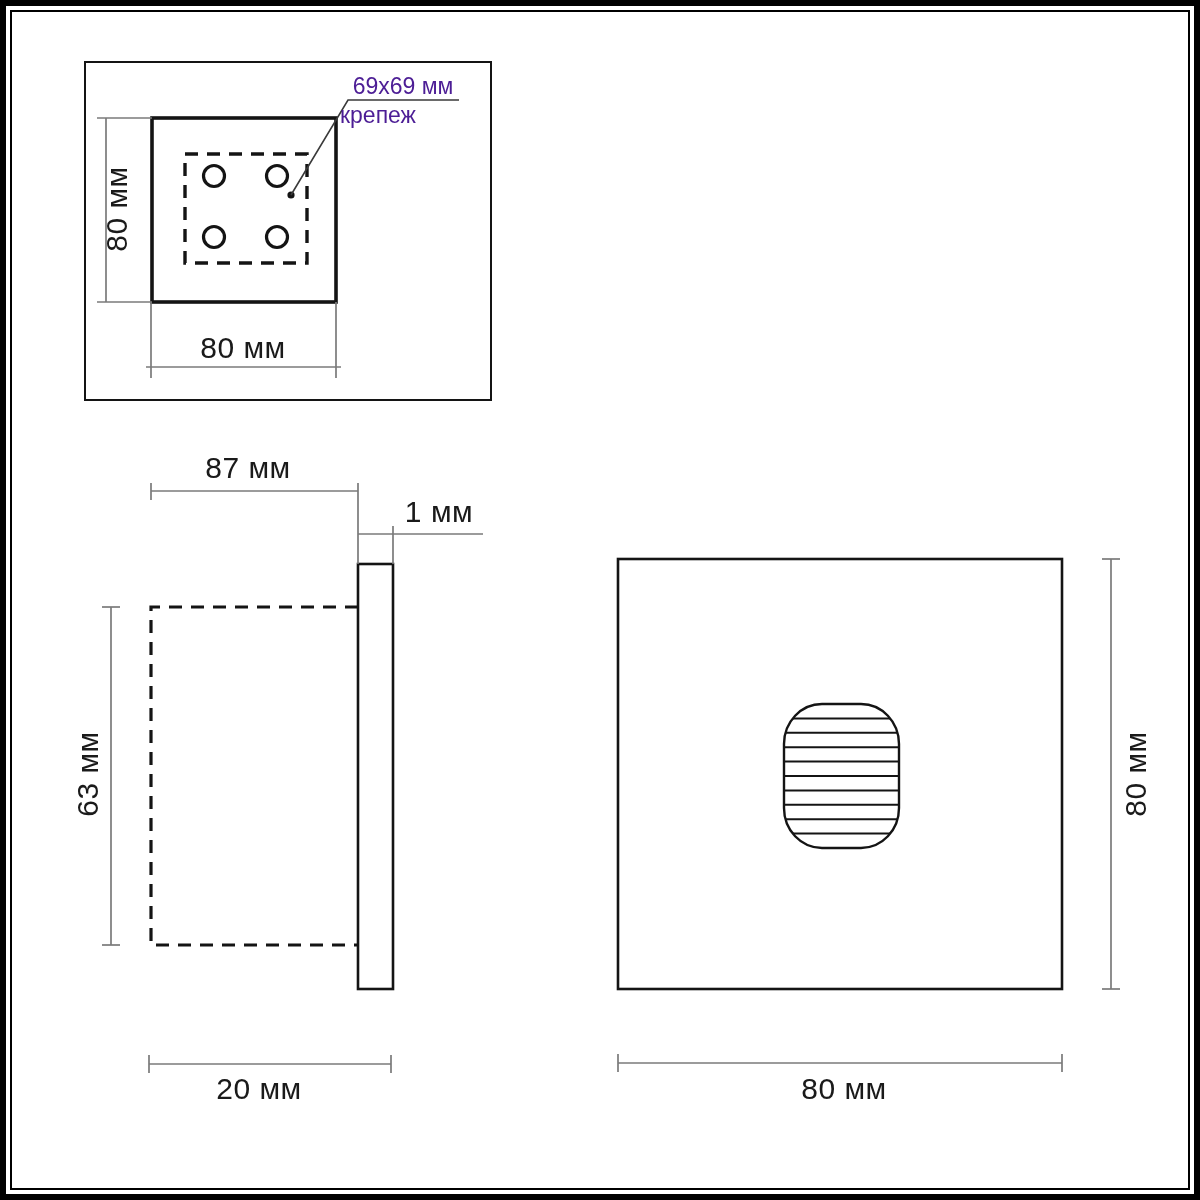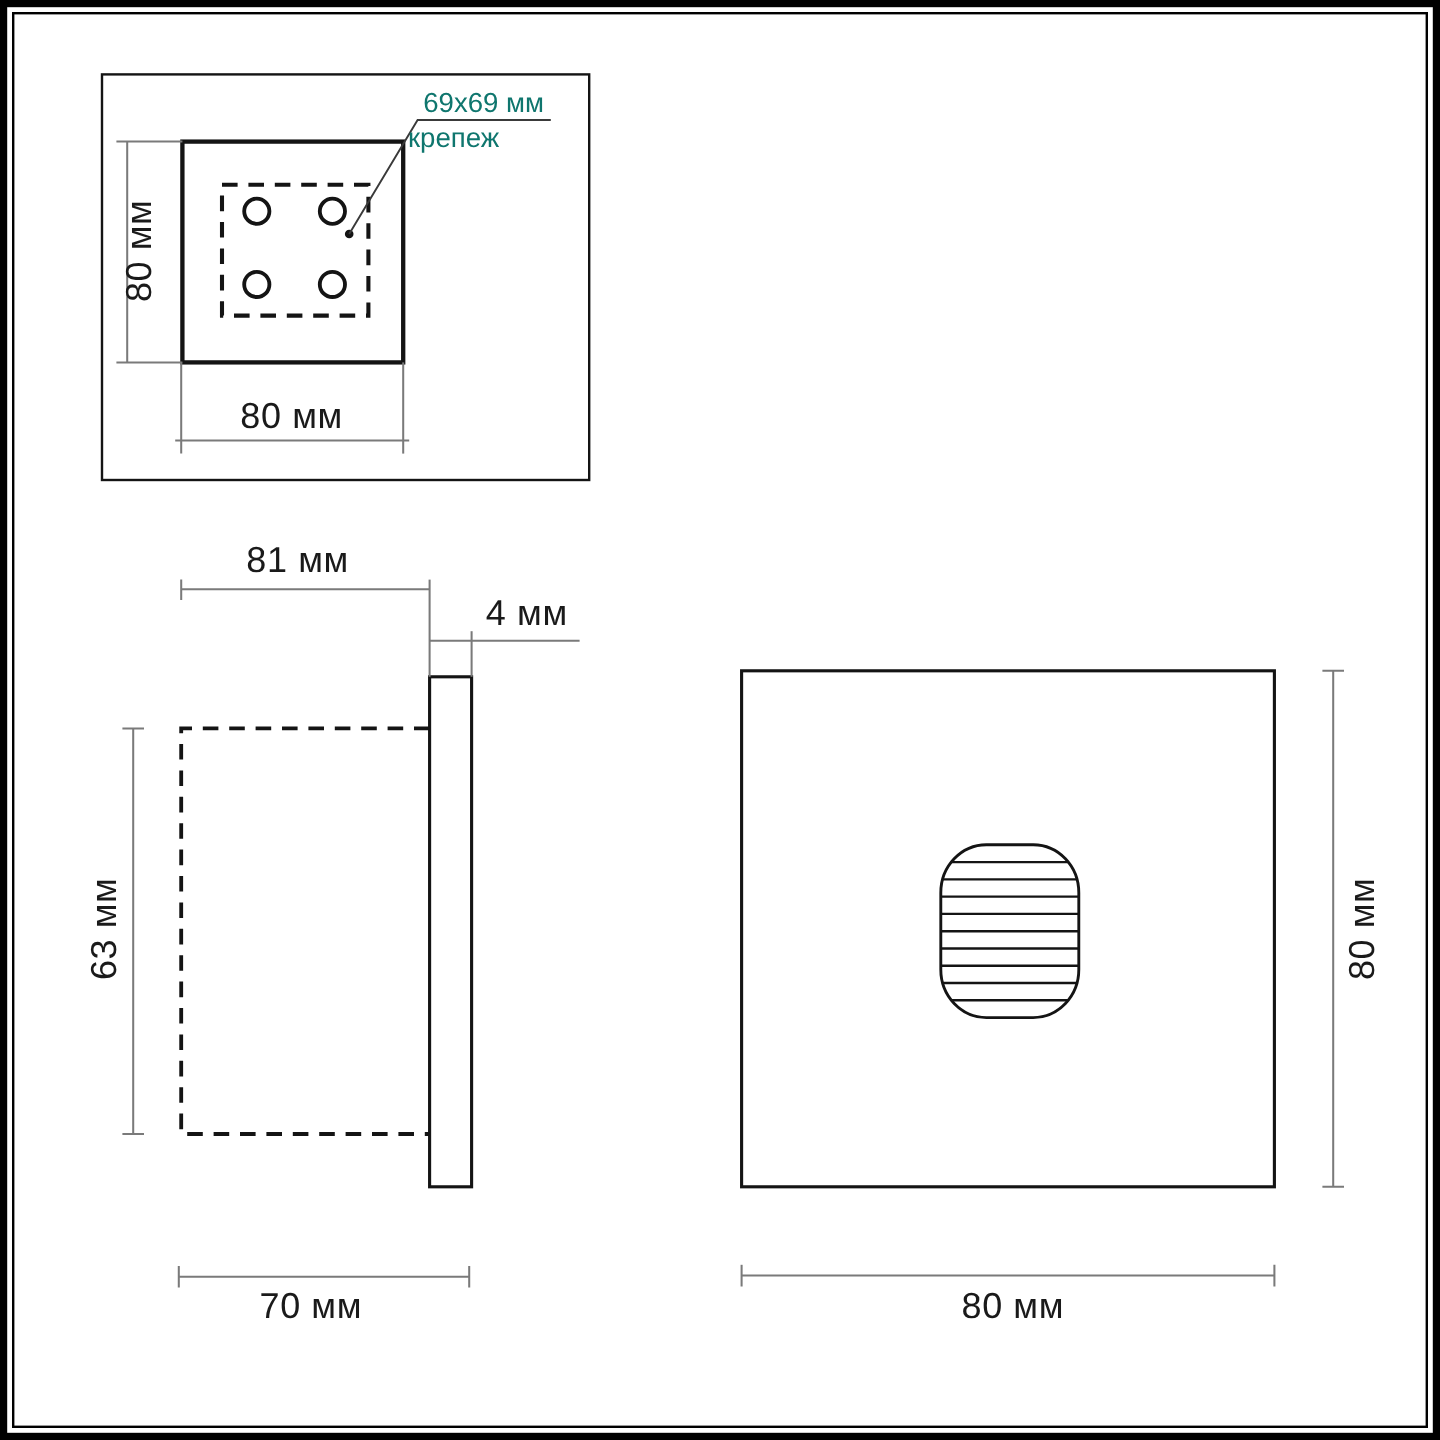--- a/index.html
+++ b/index.html
@@ -12,21 +12,21 @@
     position:absolute;left:4px;top:4px;right:4px;bottom:4px;
     border:2px solid #000;pointer-events:none;
   }
   svg{position:absolute;left:0;top:0;}
   .dim-label{
     position:absolute;font-size:30px;color:#1a1a1a;white-space:nowrap;
     transform:translate(-50%,-50%);letter-spacing:0.5px;
   }
   .dim-label.rot{transform:translate(-50%,-50%) rotate(-90deg);}
   .note-label{
-    position:absolute;font-size:23px;color:#0f766e;white-space:nowrap;
+    position:absolute;font-size:23px;color:#4c1d95;white-space:nowrap;
     transform:translate(-50%,-50%);
   }
 </style>
 </head>
 <body>
 
 <div class="page">
   <div class="inner-frame"></div>
 
   <svg width="1200" height="1200" viewBox="0 0 1200 1200">
@@ -122,20 +122,20 @@
         <line x1="612" y1="1057" x2="1056" y2="1057"></line>
       </g>
     </g>
   </svg>
 
   <span class="dim-label rot" style="left:111px;top:203px">80 мм</span>
   <span class="dim-label" style="left:237px;top:342px">80 мм</span>
   <span class="note-label" style="left:397px;top:80px">69x69 мм</span>
   <span class="note-label" style="left:372px;top:109px">крепеж</span>
 
-  <span class="dim-label" style="left:242px;top:462px">81 мм</span>
-  <span class="dim-label" style="left:433px;top:506px">4 мм</span>
+  <span class="dim-label" style="left:242px;top:462px">87 мм</span>
+  <span class="dim-label" style="left:433px;top:506px">1 мм</span>
   <span class="dim-label rot" style="left:82px;top:768px">63 мм</span>
-  <span class="dim-label" style="left:253px;top:1083px">70 мм</span>
+  <span class="dim-label" style="left:253px;top:1083px">20 мм</span>
 
   <span class="dim-label" style="left:838px;top:1083px">80 мм</span>
   <span class="dim-label rot" style="left:1130px;top:768px">80 мм</span>
 </div>
 
 </body></html>

